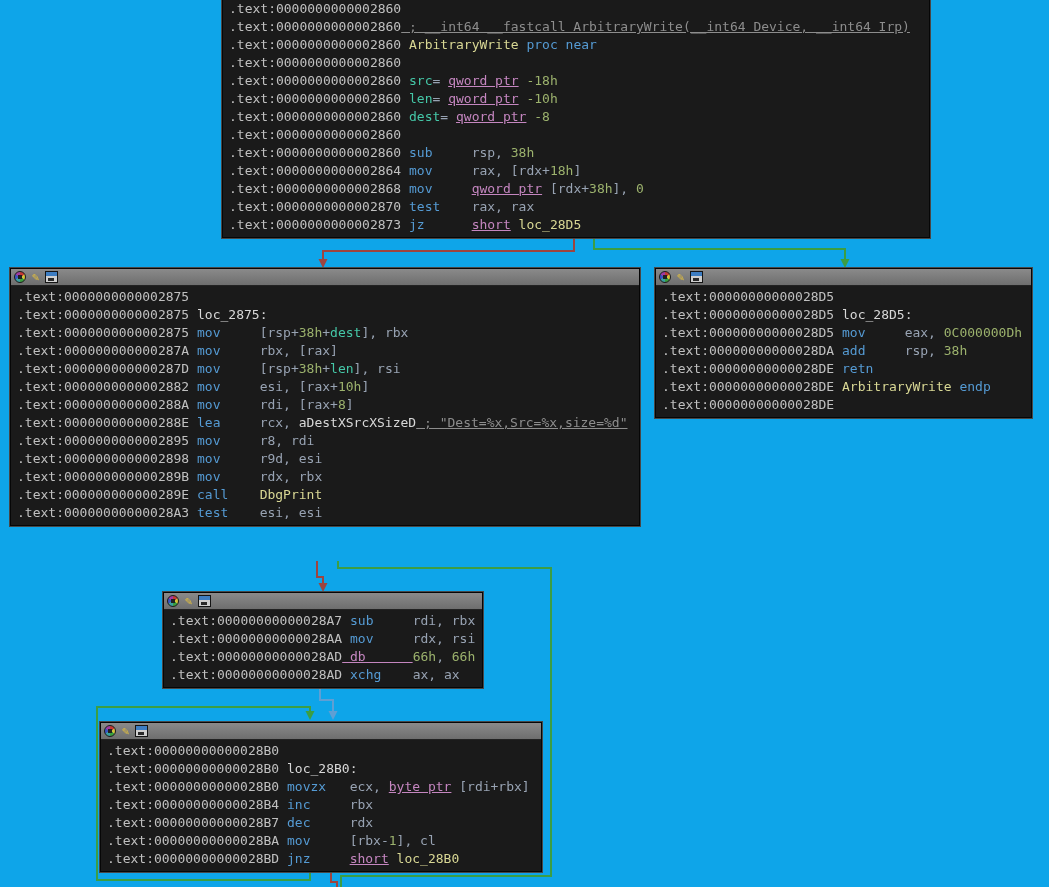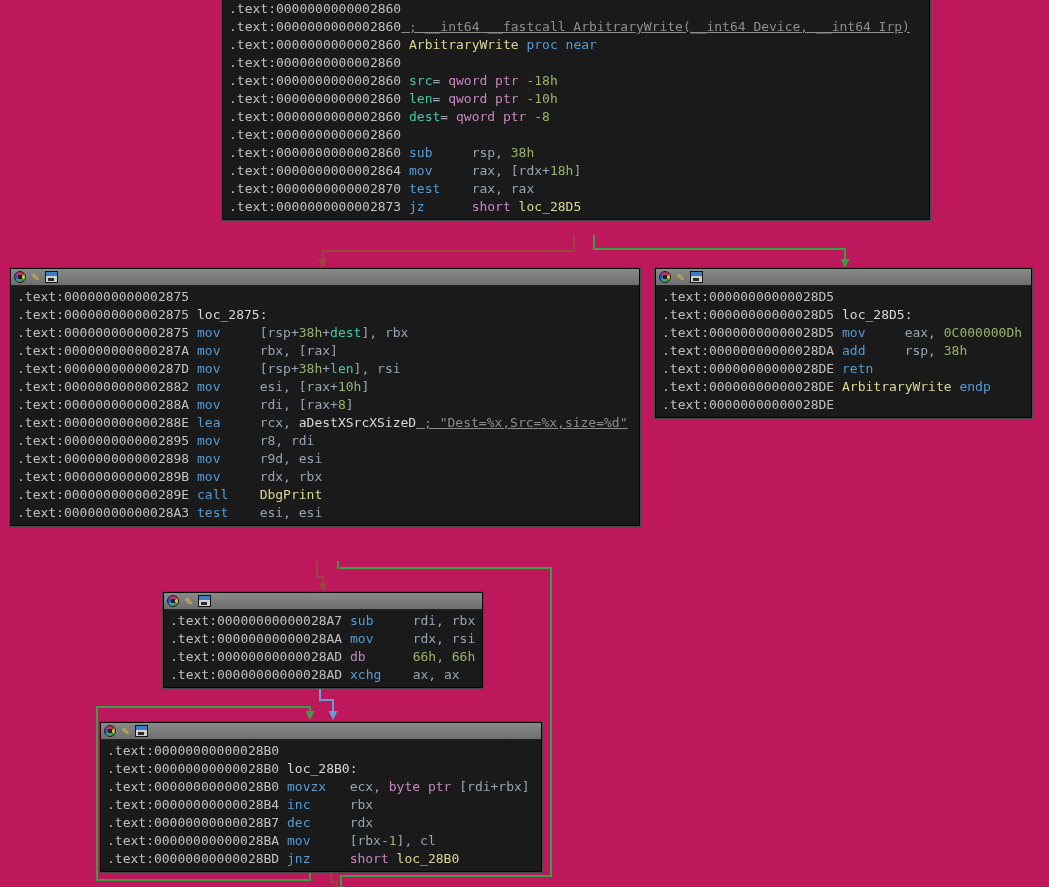--- a/index.html
+++ b/index.html
@@ -1,18 +1,18 @@
 <!DOCTYPE html>
 <html><head>
 <meta charset="utf-8">
 <style>
   html,body{margin:0;padding:0;background:#343434;}
   #canvas{
     position:relative;width:1049px;height:887px;overflow:hidden;
-    background:#be185d;
+    background:#0ea5e9;
     font-family:"DejaVu Sans Mono","Liberation Mono",monospace;
   }
   .block{
     position:absolute;background:#1a1a1a;
     border:1px solid #060606;
     box-shadow:0 0 0 1px #474747;
   }
   .titlebar{
     height:17px;background:linear-gradient(#8a8a8a,#6e6e6e);
     border-bottom:1px solid #222;
@@ -22,21 +22,21 @@
   .block-body{padding:2px 6px 3px 6px;}
   .code-line{
     height:18px;line-height:18px;font-size:13px;white-space:pre;
   }
   .t-a{color:#c0c0c0;}
   .t-w{color:#d8d8d8;margin-top:32px;}
   .t-m{color:#559bd4;}
   .t-b{color:#559bd4;margin-top:20px;}
   .t-r{color:#98a3b3;}
   .t-n{color:#9cb26d;margin-top:27px;}
-  .t-k{color:#c586c0;}
+  .t-k{color:#c586c0;text-decoration:underline;}
   .t-v{color:#45c8a8;}
   .t-y{color:#d8d794;}
   .t-c{color:#8d8d8d;text-decoration:underline;}
   #edges{position:absolute;left:0;top:0;pointer-events:none;}
   .icon{display:inline-block;}
   .icon-wheel{
     width:12px;height:12px;border-radius:50%;
     background:
       radial-gradient(circle at 50% 50%, #202020 0 2.5px, rgba(0,0,0,0) 2.5px),
       conic-gradient(#c23a34 0 60deg,#d4c23a 60deg 120deg,#3a9e3f 120deg 180deg,#3aa0a0 180deg 240deg,#3a55c2 240deg 300deg,#a03aa0 300deg 360deg);
@@ -77,20 +77,21 @@
         <div class="code-line"><span class="t-a">.text:0000000000002860</span></div>
         <div class="code-line"><span class="t-a">.text:0000000000002860</span><span class="t-c"> ; __int64 __fastcall ArbitraryWrite(__int64 Device, __int64 Irp)</span></div>
         <div class="code-line"><span class="t-a">.text:0000000000002860</span><span class="t-y"> ArbitraryWrite</span><span class="t-b"> proc near</span></div>
         <div class="code-line"><span class="t-a">.text:0000000000002860</span></div>
         <div class="code-line"><span class="t-a">.text:0000000000002860</span><span class="t-v"> src</span><span class="t-r">= </span><span class="t-k">qword ptr</span><span class="t-n"> -18h</span></div>
         <div class="code-line"><span class="t-a">.text:0000000000002860</span><span class="t-v"> len</span><span class="t-r">= </span><span class="t-k">qword ptr</span><span class="t-n"> -10h</span></div>
         <div class="code-line"><span class="t-a">.text:0000000000002860</span><span class="t-v"> dest</span><span class="t-r">= </span><span class="t-k">qword ptr</span><span class="t-n"> -8</span></div>
         <div class="code-line"><span class="t-a">.text:0000000000002860</span></div>
         <div class="code-line"><span class="t-a">.text:0000000000002860</span><span class="t-m"> sub     </span><span class="t-r">rsp, </span><span class="t-n">38h</span></div>
         <div class="code-line"><span class="t-a">.text:0000000000002864</span><span class="t-m"> mov     </span><span class="t-r">rax, [rdx+</span><span class="t-n">18h</span><span class="t-r">]</span></div>
+        <div class="code-line"><span class="t-a">.text:0000000000002868</span><span class="t-m"> mov     </span><span class="t-k">qword ptr</span><span class="t-r"> [rdx+</span><span class="t-n">38h</span><span class="t-r">], </span><span class="t-n">0</span></div>
         <div class="code-line"><span class="t-a">.text:0000000000002870</span><span class="t-m"> test    </span><span class="t-r">rax, rax</span></div>
         <div class="code-line"><span class="t-a">.text:0000000000002873</span><span class="t-m"> jz      </span><span class="t-k">short</span><span class="t-y"> loc_28D5</span></div>
       </div>
     </div>
     <div class="block" style="left: 10px; top: 268px; width: 628px;">
       <div class="titlebar">
         <div class="icon icon-wheel"></div>
         <div class="icon icon-pencil">✎</div>
         <div class="icon icon-window">
           <div></div>

